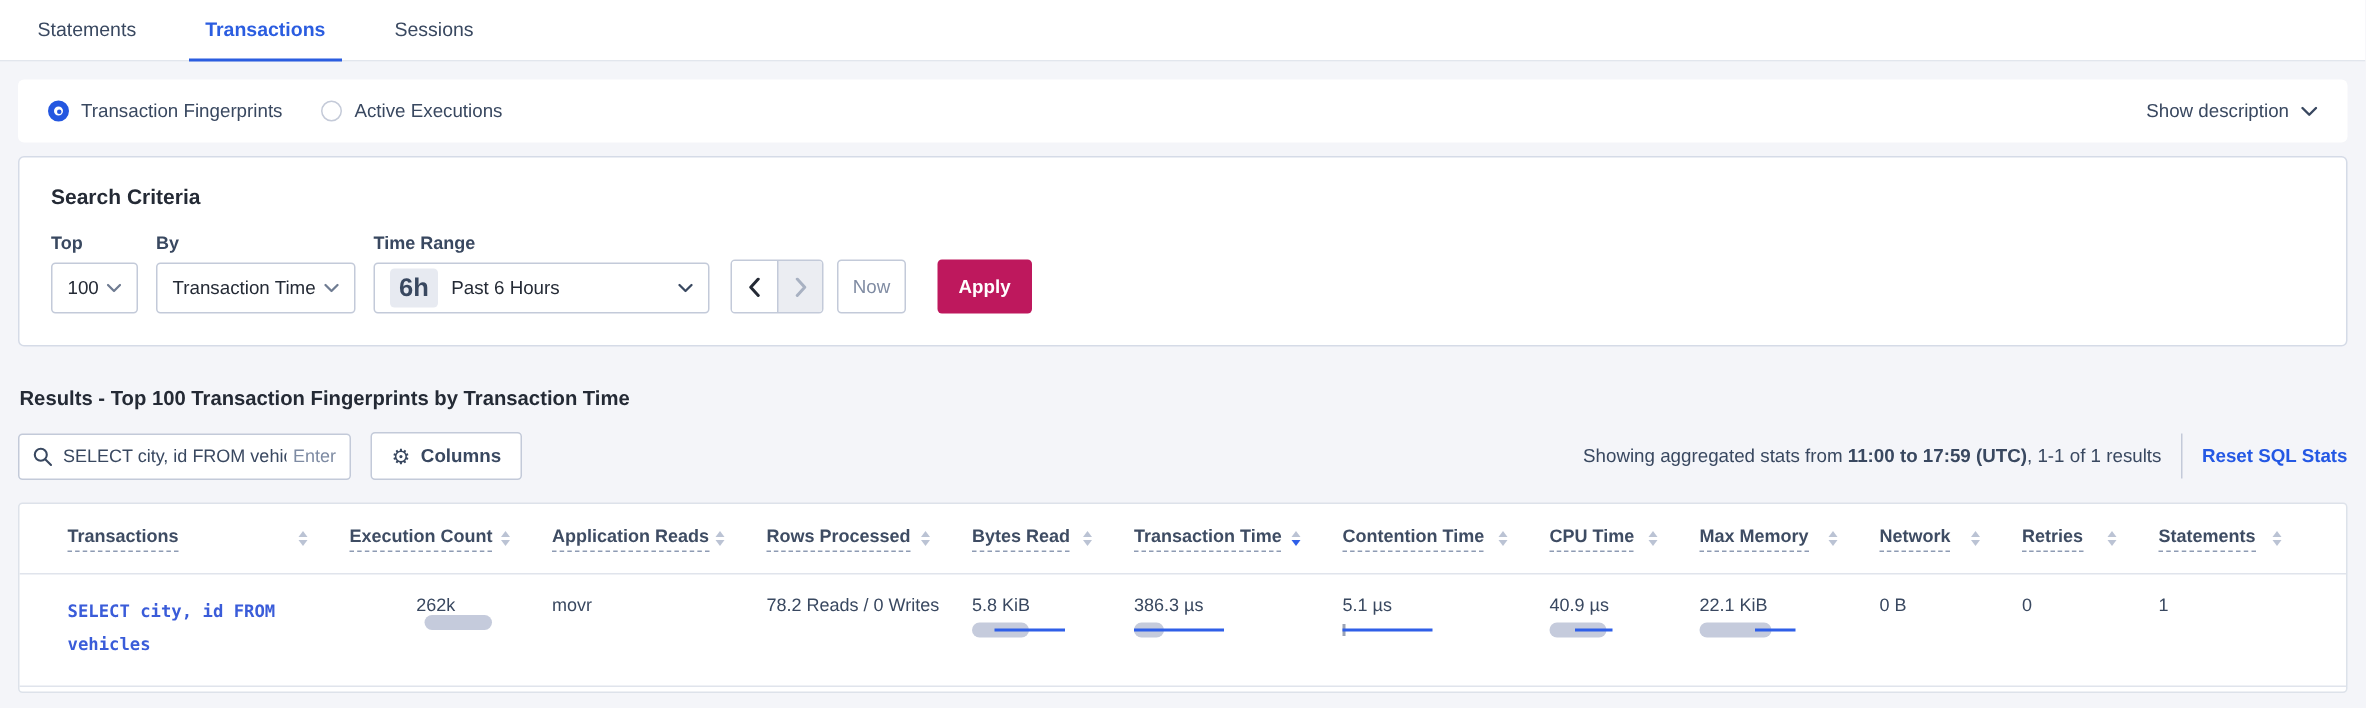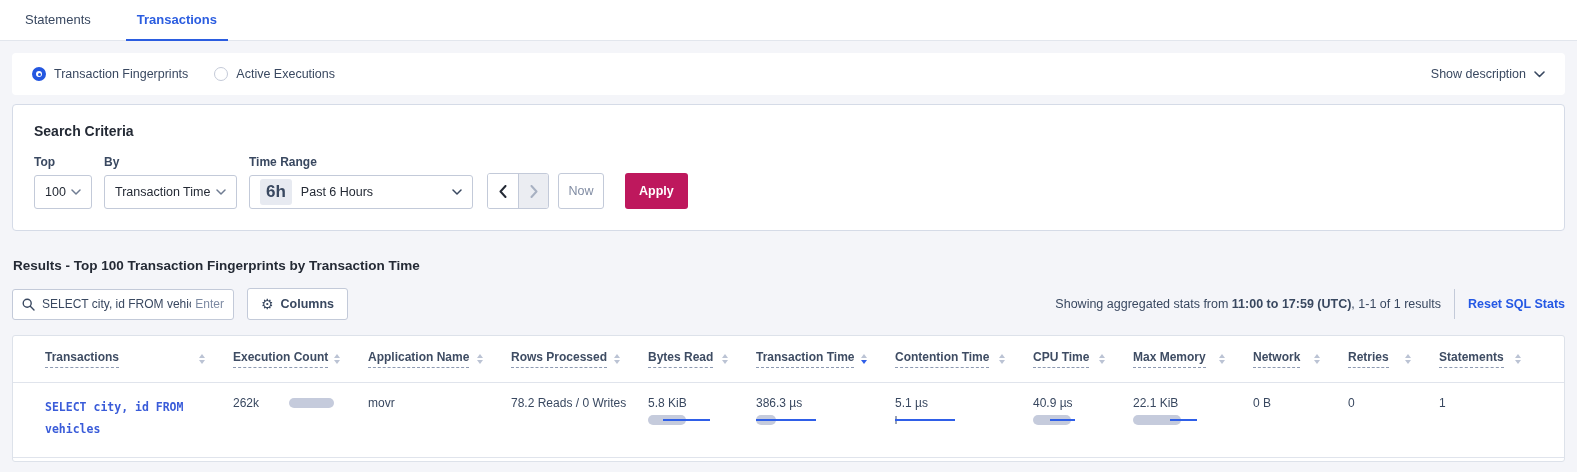--- a/index.html
+++ b/index.html
@@ -64,35 +64,36 @@
   .th { display:flex; align-items:center; justify-content:space-between; padding-right:28px; }
   .th-label { font-size:12px; font-weight:700; color:#3E4C63; border-bottom:1px dashed #8E9BB3; padding-bottom:3px; white-space:nowrap; }
   .sort { display:flex; flex-direction:column; gap:2px; cursor:pointer; }
   .tri { width:0; height:0; border-left:3.5px solid transparent; border-right:3.5px solid transparent; }
   .tri.up { border-bottom:4.5px solid #BBC3D4; }
   .tri.down { border-top:4.5px solid #BBC3D4; }
   .tri.down.active { border-top-color:#2F5FE8; }
   .trow { display:flex; align-items:flex-start; padding:13px 0 16px 32px; border-bottom:1px solid #E0E4EC; }
   .td { padding-right:20px; font-size:12px; color:#394860; }
   .sql-link { font-family:"DejaVu Sans Mono","Liberation Mono",monospace; font-size:11.5px; font-weight:700; color:#3A5CD9; white-space:pre-line; line-height:1.95; cursor:pointer; }
-  .txtbar { display:flex; align-items:center; }
+  .txtbar { display:flex; align-items:center;flex-direction:column; }
   .minibar { height:10px; border-radius:5px; background:#C5CBDC; }
   .bar-wrap { position:relative; height:10px; margin-top:5px; }
   .bar-gray { position:absolute; top:0; height:10px; border-radius:5px; background:#C5CBDC; }
   .bar-line { position:absolute; top:4px; height:2px; background:#2F5FE8; }
   .bar-tick { position:absolute; top:1px; width:1.5px; height:8px; background:#9AA3B6; }
 
   .chev-svg { display:block; }
 </style>
 </head>
 <body>
 
 <div class="tabbar">
   <div class="tab">Statements</div>
   <div class="tab active">Transactions</div>
+  <div class="tab">Sessions</div>
 </div>
 
 <div class="content">
 
   <div class="radio-card">
     <div class="radio-opt">
       <span class="radio-dot on"></span>
       <span class="radio-lbl">Transaction Fingerprints</span>
     </div>
     <div class="radio-opt">
@@ -187,21 +188,21 @@
           </span>
         </div>
         <div class="th" style="width: 135px;">
           <span class="th-label">Execution Count</span>
           <span class="sort">
             <span class="tri up"></span>
             <span class="tri down"></span>
           </span>
         </div>
         <div class="th" style="width: 143px;">
-          <span class="th-label">Application Name</span>
+          <span class="th-label">Application Reads</span>
           <span class="sort">
             <span class="tri up"></span>
             <span class="tri down"></span>
           </span>
         </div>
         <div class="th" style="width: 137px;">
           <span class="th-label">Rows Processed</span>
           <span class="sort">
             <span class="tri up"></span>
             <span class="tri down"></span>

